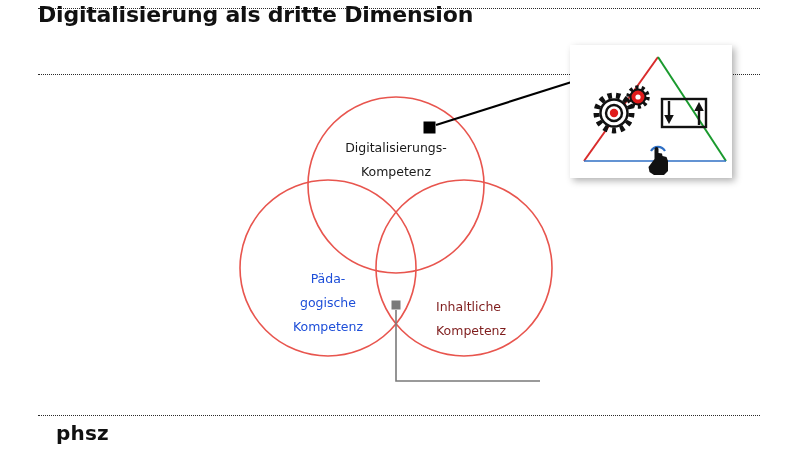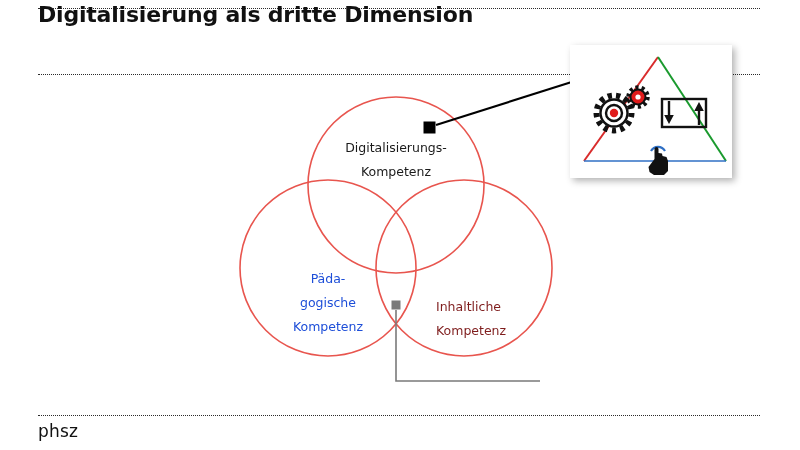--- a/index.html
+++ b/index.html
@@ -37,24 +37,24 @@
     font-size: 22px;
     font-weight: bold;
     letter-spacing: -0.2px;
     color: #111111;
     white-space: nowrap;
   }
 
   
   .footer-logo {
     position: absolute;
-    left: 38px;
+    left: 56px;
     top: 421px;
-    font-size: 17px;
-    font-weight: normal;
+    font-size: 20px;
+    font-weight: bold;
     color: #111111;
     letter-spacing: 0.2px;
   }
 
   
   .venn-svg {
     position: absolute;
     left: 0;
     top: 0;
   }

